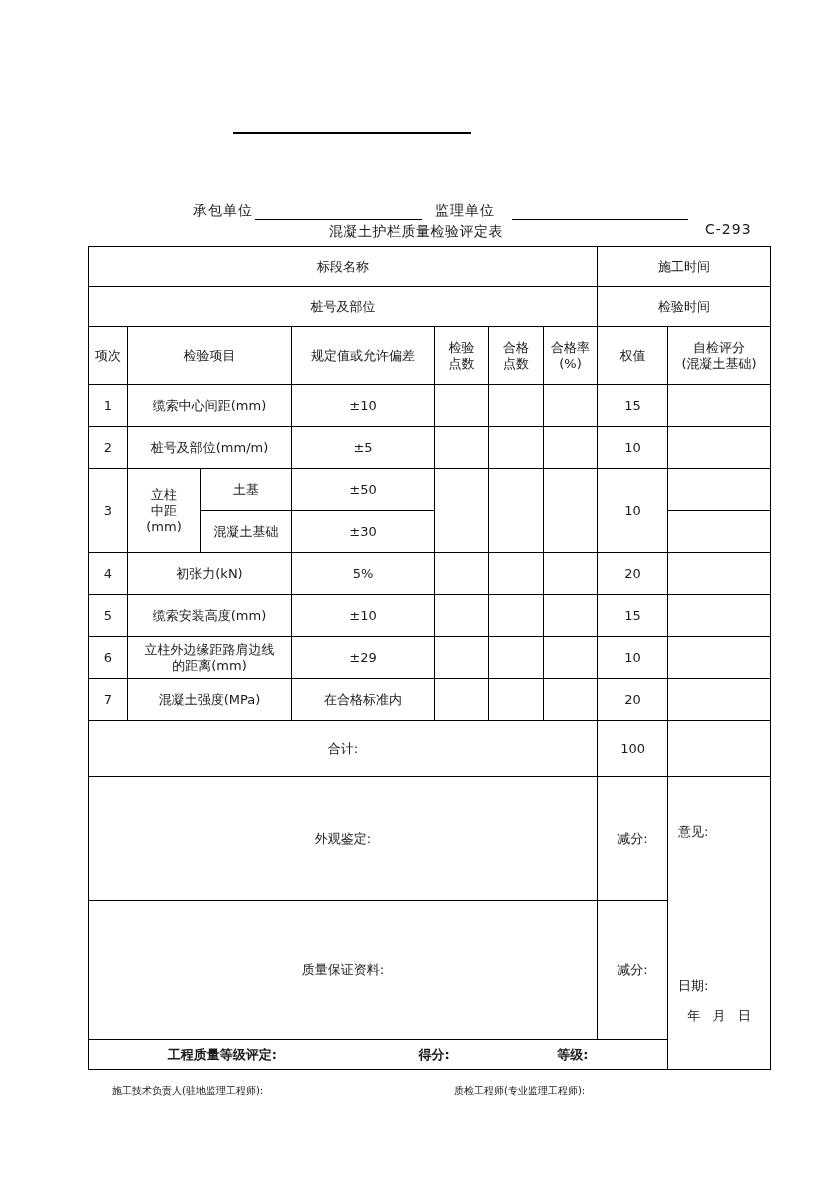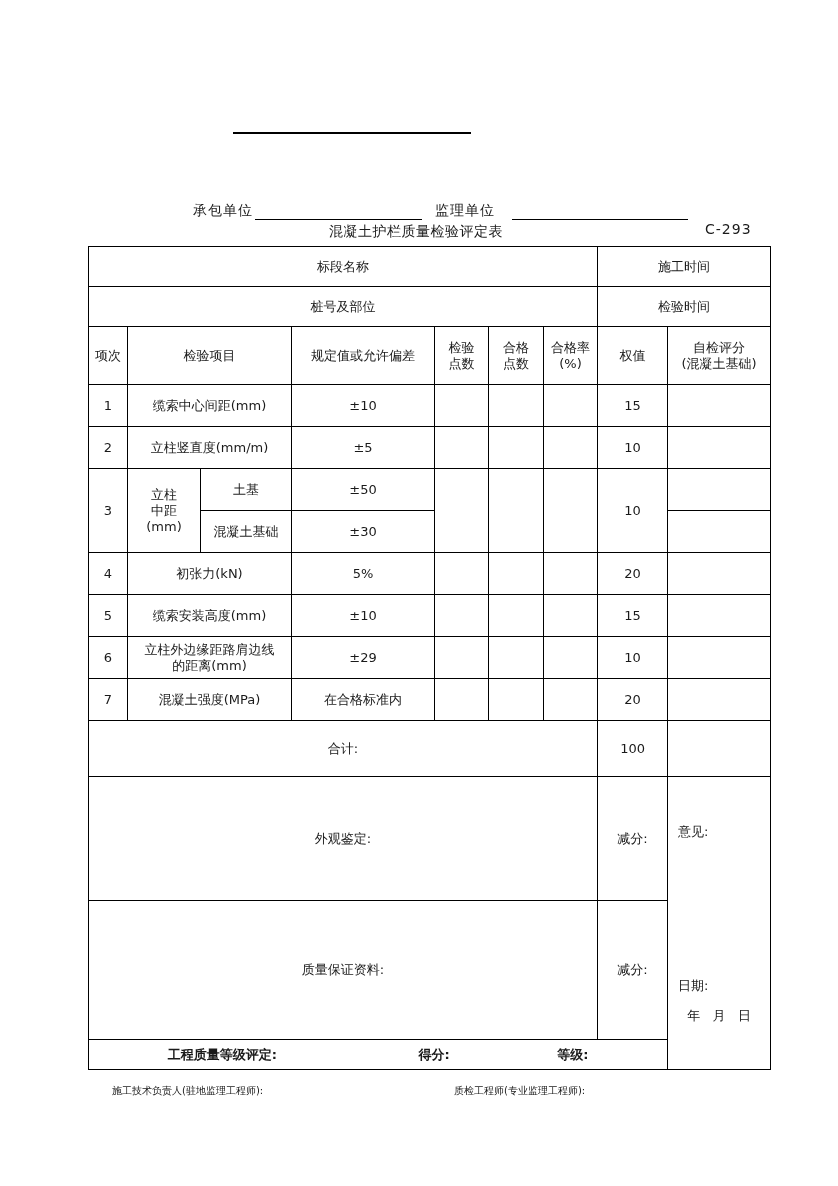--- a/index.html
+++ b/index.html
@@ -197,21 +197,21 @@
       <td>±10</td>
       <td></td>
       <td></td>
       <td></td>
       <td>15</td>
       <td></td>
     </tr>
 
     <tr class="h42">
       <td>2</td>
-      <td colspan="2">立柱竖直度(mm/m)</td>
+      <td colspan="2">桩号及部位(mm/m)</td>
       <td>±5</td>
       <td></td>
       <td></td>
       <td></td>
       <td>10</td>
       <td></td>
     </tr>
 
     <tr class="h42">
       <td rowspan="2">3</td>

